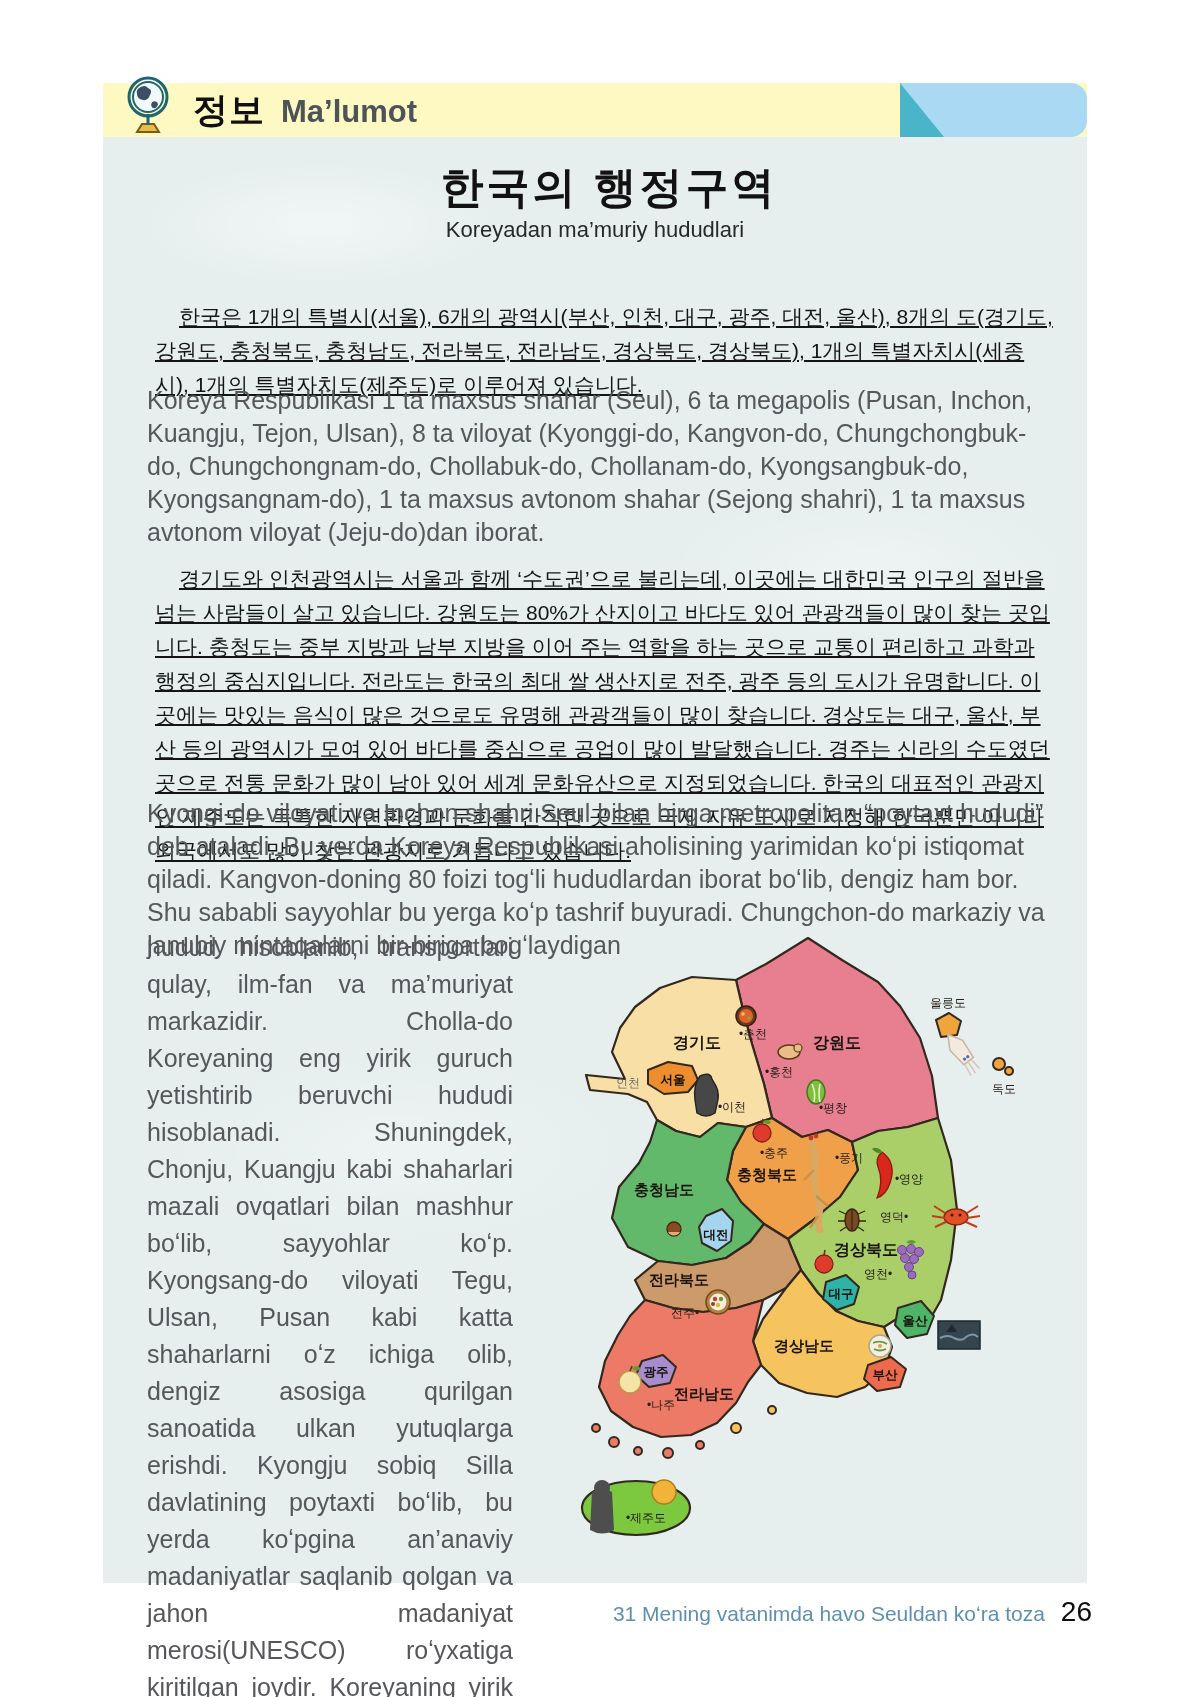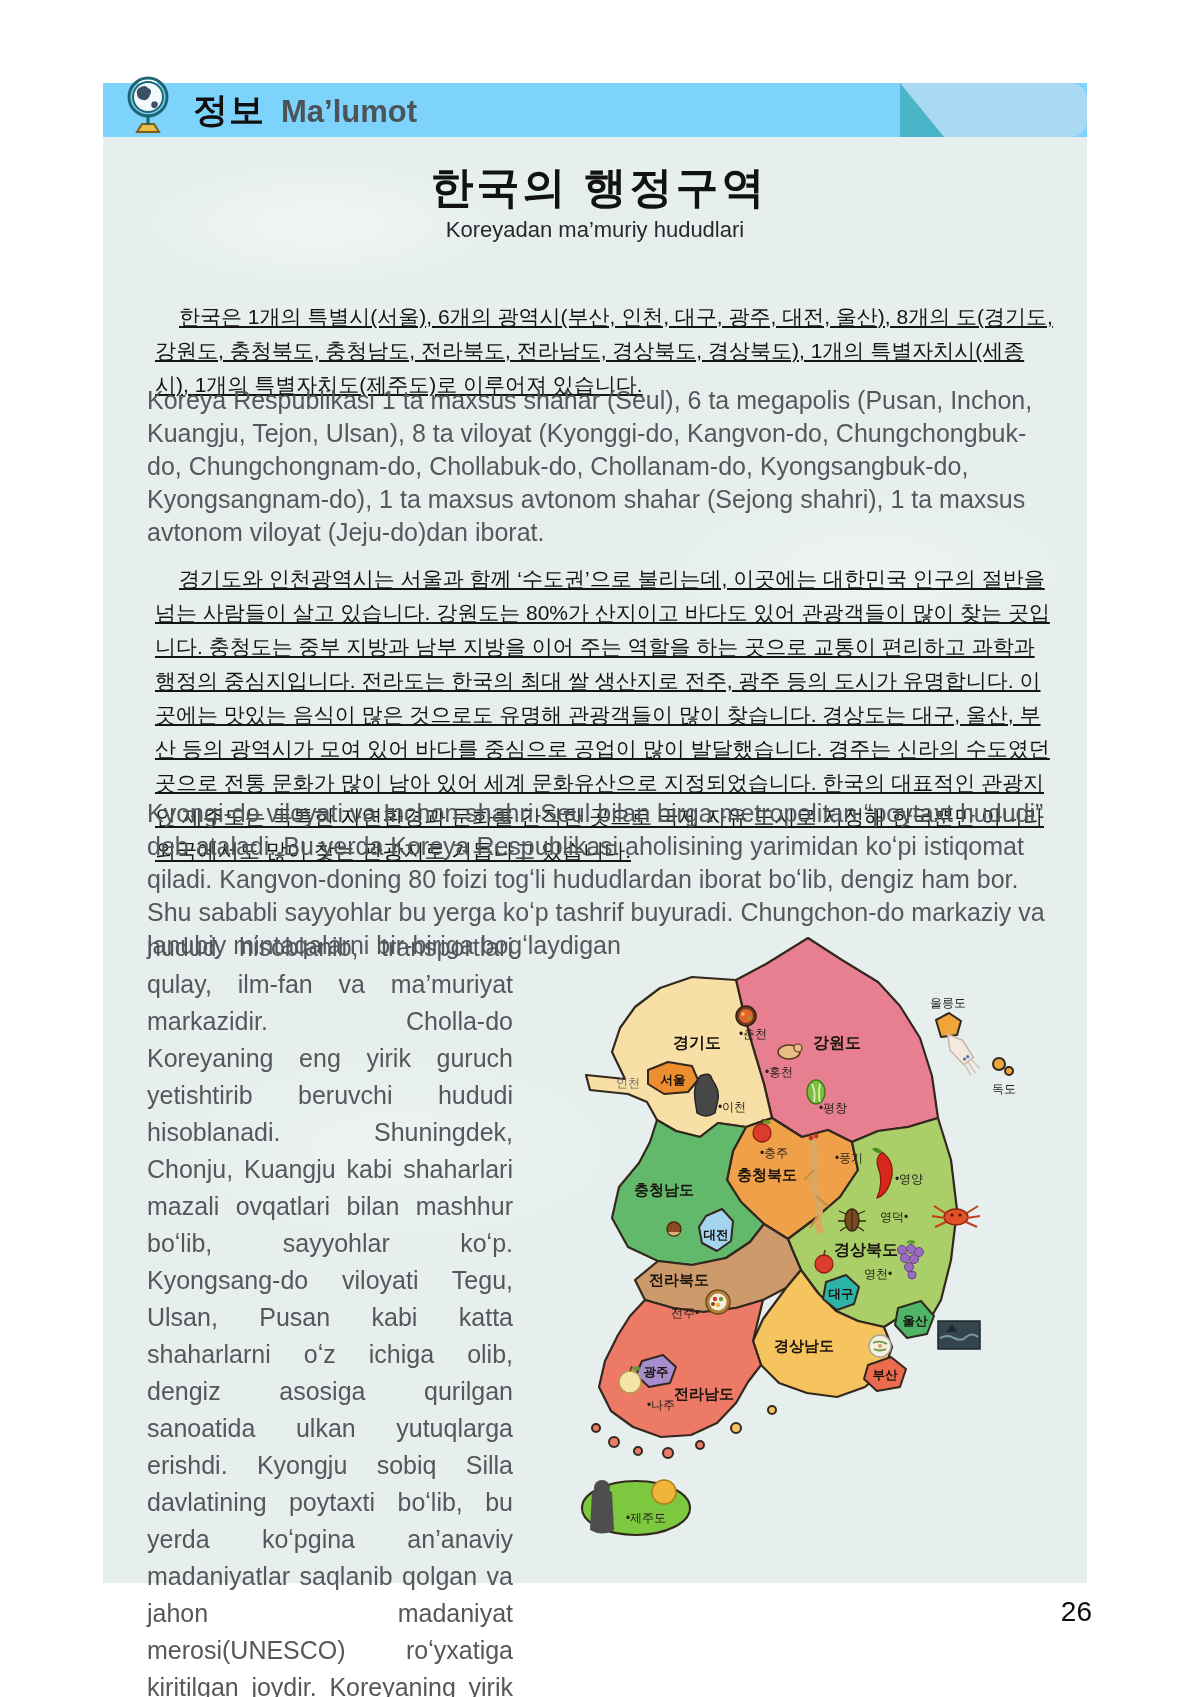--- a/index.html
+++ b/index.html
@@ -1,37 +1,37 @@
 <!DOCTYPE html>
 <html><head>
 <meta charset="utf-8">
 <style>
   html,body{margin:0;padding:0;}
   body{width:1200px;font-family:"Liberation Sans",sans-serif;background:#ffffff;}
   .page{position:relative;width:1200px;height:1697px;background:#ffffff;overflow:hidden;}
 
   
-  .header-band{position:absolute;left:103px;top:83px;width:984px;height:56px;background:#7dd3fc;}
+  .header-band{position:absolute;left:103px;top:83px;width:984px;height:56px;background:#fef9c3;}
   .band-light{position:absolute;left:797px;top:0;width:187px;height:54px;background:#a9d9f3;border-radius:0 16px 16px 0;}
   .band-light::before{content:"";position:absolute;left:0;top:0;width:0;height:0;
     border-bottom:54px solid #4ab5c8;border-right:44px solid transparent;}
   .kicker{position:absolute;left:90px;top:0;height:54px;display:flex;align-items:center;gap:16px;}
   .kicker-ko{font-size:35px;font-weight:800;color:#101010;letter-spacing:1px;}
   .kicker-uz{font-size:31px;font-weight:700;color:#4c5458;padding-top:4px;}
   .globe{position:absolute;left:22px;top:-9px;}
 
   
   .panel{position:absolute;left:103px;top:137px;width:984px;height:1446px;box-sizing:border-box;
     background-color:#e6efee;
     background-image:
       radial-gradient(ellipse 260px 90px at 22% 6%, rgba(255,255,255,.45), transparent 70%),
       radial-gradient(ellipse 300px 120px at 78% 30%, rgba(255,255,255,.30), transparent 70%),
       radial-gradient(ellipse 340px 140px at 30% 70%, rgba(255,255,255,.28), transparent 70%);}
   .panel > *{position:absolute;}
-  .page-title{left:4px;top:22px;width:100%;text-align:center;font-size:43px;font-weight:600;color:#121212;letter-spacing:3px;margin:0;}
+  .page-title{left:14px;top:22px;width:100%;text-align:center;font-size:43px;font-weight:600;color:#121212;letter-spacing:3px;margin:0;}
   .page-subtitle{left:0;top:80px;width:100%;text-align:center;font-size:22px;font-weight:500;color:#26292b;margin:0;}
 
   .p-ko{left:44px;width:902px;margin:8px;font-size:21px;line-height:34px;color:#141414;text-indent:24px;text-decoration:underline;}
   .p-uz{left:44px;width:902px;margin:0;font-size:25px;line-height:33px;color:#55575a;}
   .p-ko1{top:155px;}
   .p-uz1{top:247px;}
   .p-ko2{top:417px;}
   .p-uz2a{top:660px;}
   .p-uz2b{top:792px;width:366px;text-align:justify;line-height:37px;}
 
@@ -243,16 +243,17 @@
         <text class="clabel" x="369" y="303">•영양</text>
         <text class="clabel" x="354" y="341">영덕•</text>
         <text class="clabel" x="338" y="398">영천•</text>
         <text class="clabel" x="145" y="437">전주•</text>
         <text class="clabel" x="121" y="529">•나주</text>
       </svg>
     </div>
   </div>
 
   <div class="footer">
+    <span class="footer-lesson">31 Mening vatanimda havo Seuldan koʻra toza</span>
     <span class="footer-page">26</span>
   </div>
 
 </div>
 
 </body></html>

